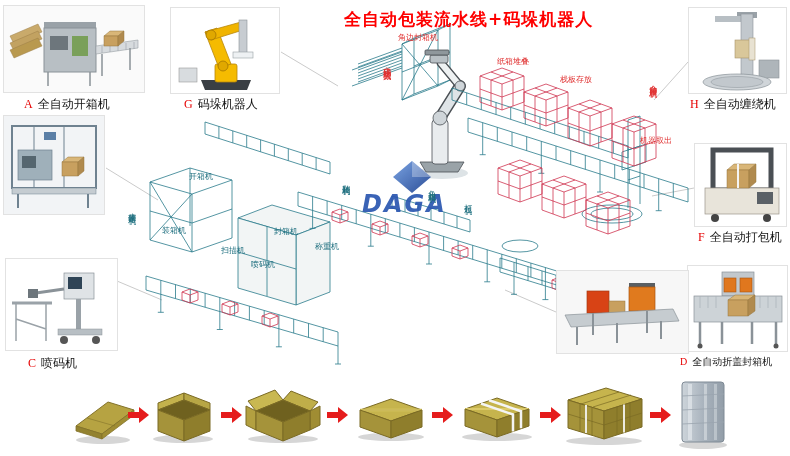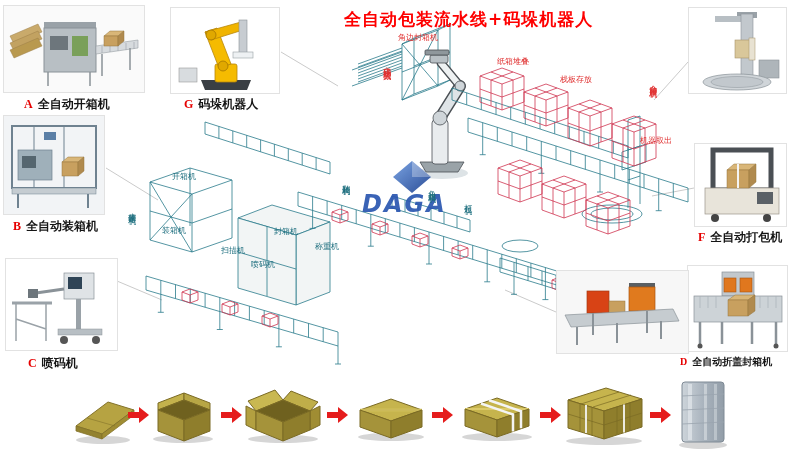--- a/index.html
+++ b/index.html
@@ -3,21 +3,21 @@
 <meta charset="utf-8">
 <style>
   html,body{margin:0;padding:0;background:#fff}
   .stage{position:relative;width:790px;height:456px;background:#fff;overflow:hidden;
          font-family:"DejaVu Sans","Liberation Sans",sans-serif}
   #wire{position:absolute;left:0;top:0}
   .title{position:absolute;left:344px;top:8px;font-size:17px;font-weight:bold;color:#fe0000;
          letter-spacing:1px;white-space:nowrap}
   .photo{position:absolute;background:#fff;border:1px solid #e2e2e2;box-sizing:border-box;overflow:hidden}
   .photo svg{display:block}
-  .cap{position:absolute;font-size:12px;font-weight:bold;color:#151515;white-space:nowrap}
+  .cap{position:absolute;font-size:12px;font-weight:normal;color:#151515;white-space:nowrap}
   .cap .cl{color:#e60000;margin-right:5px;font-family:"Liberation Serif","DejaVu Serif",serif}
   .dlbl{position:absolute;font-size:8px;line-height:1.15;color:#1d6e7e;white-space:nowrap}
   .dlbl.red{color:#e03030}
   .dlbl.v{writing-mode:vertical-rl;text-orientation:upright;letter-spacing:1px}
   .wm{position:absolute;left:362px;top:160px;width:100px;text-align:left;opacity:.92}
   .wm svg{display:block;margin:0 auto}
   .wm .wtxt{display:block;margin-top:-4px;font-size:24px;font-weight:bold;font-style:italic;
             color:#2a56b0;letter-spacing:2px}
   .pstage,.parrow{position:absolute}
 </style>
@@ -243,36 +243,36 @@
       <polygon points="8,44 116,38 122,50 14,56" fill="#c6ccd0" stroke="#8a9298" stroke-width="0.7"></polygon>
       <path d="M36,42 L36,64 M90,40 L90,62" stroke="#8a9298" stroke-width="2"></path>
       <path d="M20,56 L20,74 M60,52 L60,72 M104,50 L104,68" stroke="#8a9298" stroke-width="2"></path>
     </svg>
   </div>
 
   <div class="cap" style="left:24px;top:96px">
     <span class="cl">A</span><span>全自动开箱机</span></div>
   <div class="cap" style="left:184px;top:96px">
     <span class="cl">G</span><span>码垛机器人</span></div>
-  <div class="cap" style="left:13px;top:218px">
-    <span class="cl">B</span><span>全自动装箱机</span></div>
+  <div class="cap" style="left:690px;top:96px">
+    <span class="cl">H</span><span>全自动缠绕机</span></div>
   <div class="cap" style="left:698px;top:229px">
     <span class="cl">F</span><span>全自动打包机</span></div>
   <div class="cap" style="left:28px;top:355px">
     <span class="cl">C</span><span>喷码机</span></div>
   <div class="cap" style="left:680px;top:355px;font-size:10px">
     <span class="cl">D</span><span>全自动折盖封箱机</span></div>
 
   <span class="dlbl red" style="left:398px;top:33px">角边封箱机</span>
   <span class="dlbl red v" style="left:382px;top:60px">六轴码垛机械人</span>
   <span class="dlbl red" style="left:497px;top:57px">纸箱堆叠</span>
   <span class="dlbl red" style="left:560px;top:75px">栈板存放</span>
   <span class="dlbl red v" style="left:648px;top:78px">全自动胶膜机</span>
   <span class="dlbl red" style="left:640px;top:136px">机器取出</span>
-  <span class="dlbl" style="left:172px;top:172px">开箱机</span>
+  <span class="dlbl" style="left:189px;top:172px">开箱机</span>
   <span class="dlbl" style="left:162px;top:226px">装箱机</span>
   <span class="dlbl" style="left:221px;top:246px">扫描机</span>
   <span class="dlbl" style="left:251px;top:260px">喷码机</span>
   <span class="dlbl" style="left:274px;top:227px">封箱机</span>
   <span class="dlbl v" style="left:341px;top:178px">翻转机构</span>
   <span class="dlbl v" style="left:427px;top:184px">角边封箱机</span>
   <span class="dlbl v" style="left:463px;top:198px">打包机</span>
   <span class="dlbl v" style="left:127px;top:206px">皮带输送机</span>
   <span class="dlbl" style="left:315px;top:242px">称重机</span>
 

